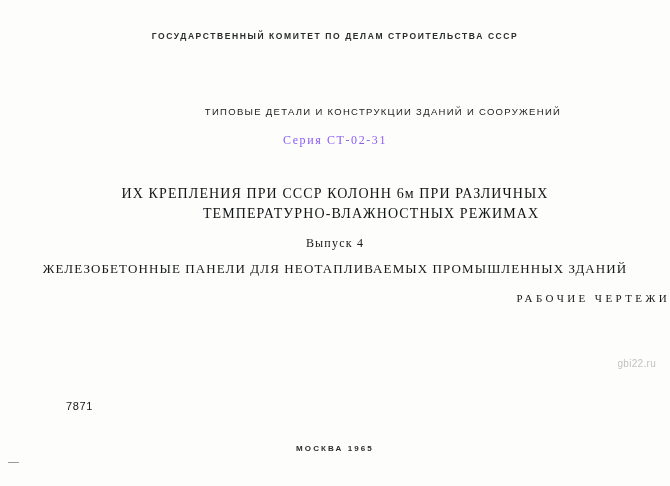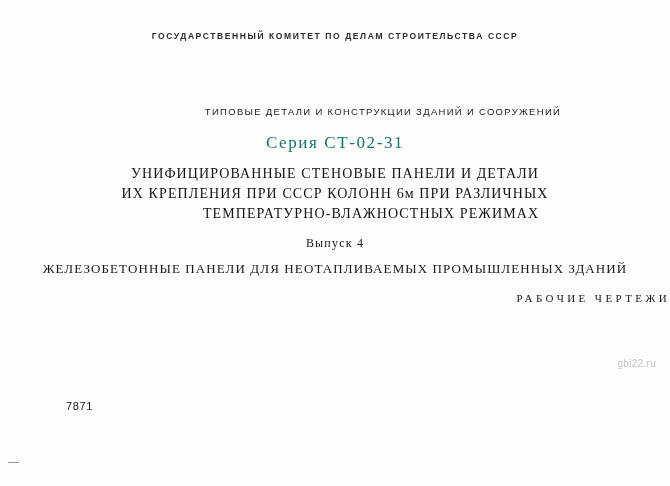--- a/index.html
+++ b/index.html
@@ -34,23 +34,23 @@
   .subtitle {
     top: 106px;
     font-size: 9.5px;
     letter-spacing: 1.3px;
     color: #202224;
     font-family: "Liberation Sans", sans-serif;
     padding-left: 48px;
   }
   .series {
     top: 133px;
-    font-size: 17px;
+    font-size: 12px;
     letter-spacing: 1.6px;
-    color: #0f766e;
+    color: #8b5cf6;
     font-family: "Liberation Serif", serif;
     text-align: center;
   }
   .maintitle {
     font-size: 14px;
     letter-spacing: 1.1px;
     color: #121416;
     font-family: "Liberation Serif", serif;
   }
   .mt1 { top: 166px; }
@@ -118,32 +118,32 @@
 <body>
 
 <div class="page">
 
   <div class="line org">ГОСУДАРСТВЕННЫЙ КОМИТЕТ ПО ДЕЛАМ СТРОИТЕЛЬСТВА СССР</div>
 
   <div class="line subtitle">ТИПОВЫЕ ДЕТАЛИ И КОНСТРУКЦИИ ЗДАНИЙ И СООРУЖЕНИЙ</div>
 
   <div class="line series">Серия СТ-02-31</div>
 
-  <div class="line maintitle mt1">УНИФИЦИРОВАННЫЕ СТЕНОВЫЕ ПАНЕЛИ И ДЕТАЛИ</div>
 
   <div class="line maintitle mt2">ИХ КРЕПЛЕНИЯ ПРИ СССР КОЛОНН 6м ПРИ РАЗЛИЧНЫХ</div>
 
   <div class="line maintitle mt3">ТЕМПЕРАТУРНО-ВЛАЖНОСТНЫХ РЕЖИМАХ</div>
 
   <div class="line issue">Выпуск 4</div>
 
   <div class="line subject">ЖЕЛЕЗОБЕТОННЫЕ ПАНЕЛИ ДЛЯ НЕОТАПЛИВАЕМЫХ ПРОМЫШЛЕННЫХ ЗДАНИЙ</div>
 
   <div class="line drawings">РАБОЧИЕ ЧЕРТЕЖИ</div>
 
   <div class="watermark">gbi22.ru</div>
 
   <div class="docnum">7871</div>
 
+  <div class="line imprint">МОСКВА 1965</div>
 
   <div class="dash"></div>
 
 </div>
 
 </body></html>

